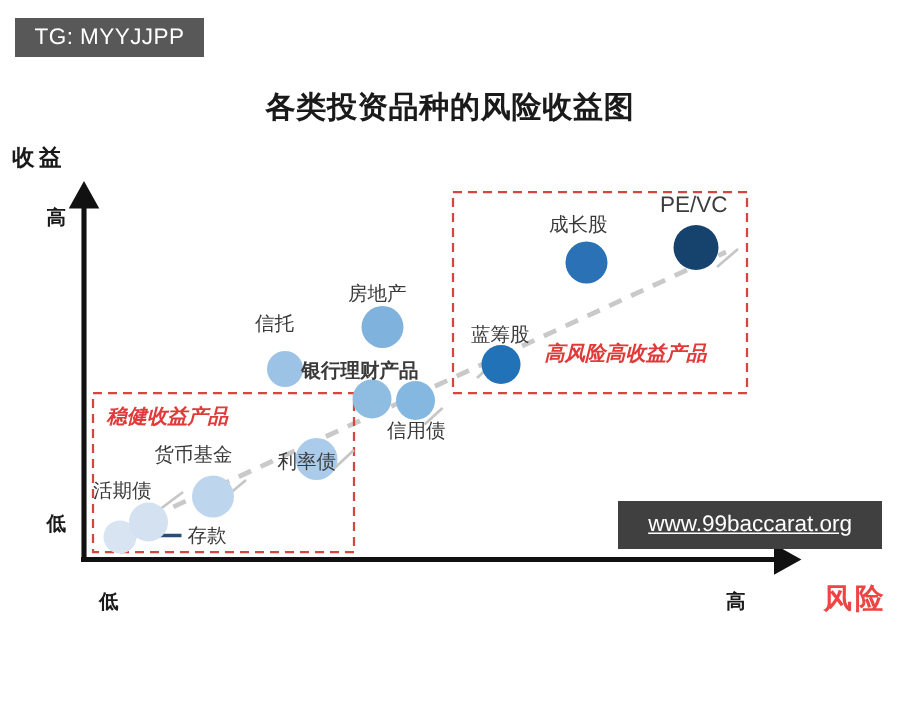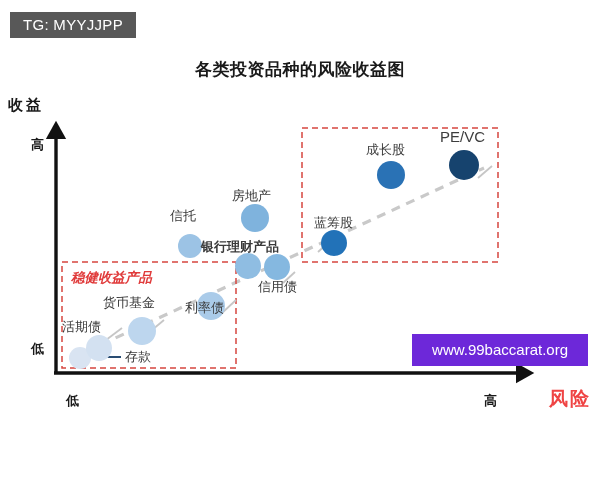--- a/index.html
+++ b/index.html
@@ -33,35 +33,36 @@
     letter-spacing: 0.3px;
     padding: 5px 13px 6px 13px;
     line-height: 1;
     white-space: nowrap;
   }
   
   .watermark {
     position: absolute;
     right: 12px;
     bottom: 14px;
-    background: #6d28d9;
+    background: #404040;
     color: #ffffff;
     font-size: 15px;
     padding: 8px 20px 9px 20px;
     line-height: 1;
     white-space: nowrap;
+    text-decoration: underline;
   }
   
   .chart-title {
     position: absolute;
     left: 0;
     top: 58px;
     width: 600px;
     text-align: center;
-    font-size: 17px;
+    font-size: 20px;
     font-weight: bold;
     color: #1a1a1a;
     letter-spacing: 0.5px;
   }
   
   .axis-title-y {
     position: absolute;
     left: 8px;
     top: 96px;
     font-size: 15px;
@@ -179,15 +180,16 @@
   <div class="pt-label" style="left:185px; top:273px;margin-top:28px;">利率债</div>
   <div class="pt-label" style="left:170px; top:209px;">信托</div>
   <div class="pt-label" style="left:201px; top:240px;font-weight:bold;">银行理财产品</div>
   <div class="pt-label" style="left:258px; top:280px;">信用债</div>
   <div class="pt-label" style="left:232px; top:189px;">房地产</div>
   <div class="pt-label" style="left:314px; top:216px;">蓝筹股</div>
   <div class="pt-label" style="left:366px; top:143px;">成长股</div>
   <div class="pt-label latin" style="left:440px; top:129px;">PE/VC</div>
 
   <div class="group-label" style="left:71px;  top:271px;">稳健收益产品</div>
+  <div class="group-label" style="left:363px; top:229px;">高风险高收益产品</div>
 
   <div class="watermark">www.99baccarat.org</div>
 </div>
 
 </body></html>

